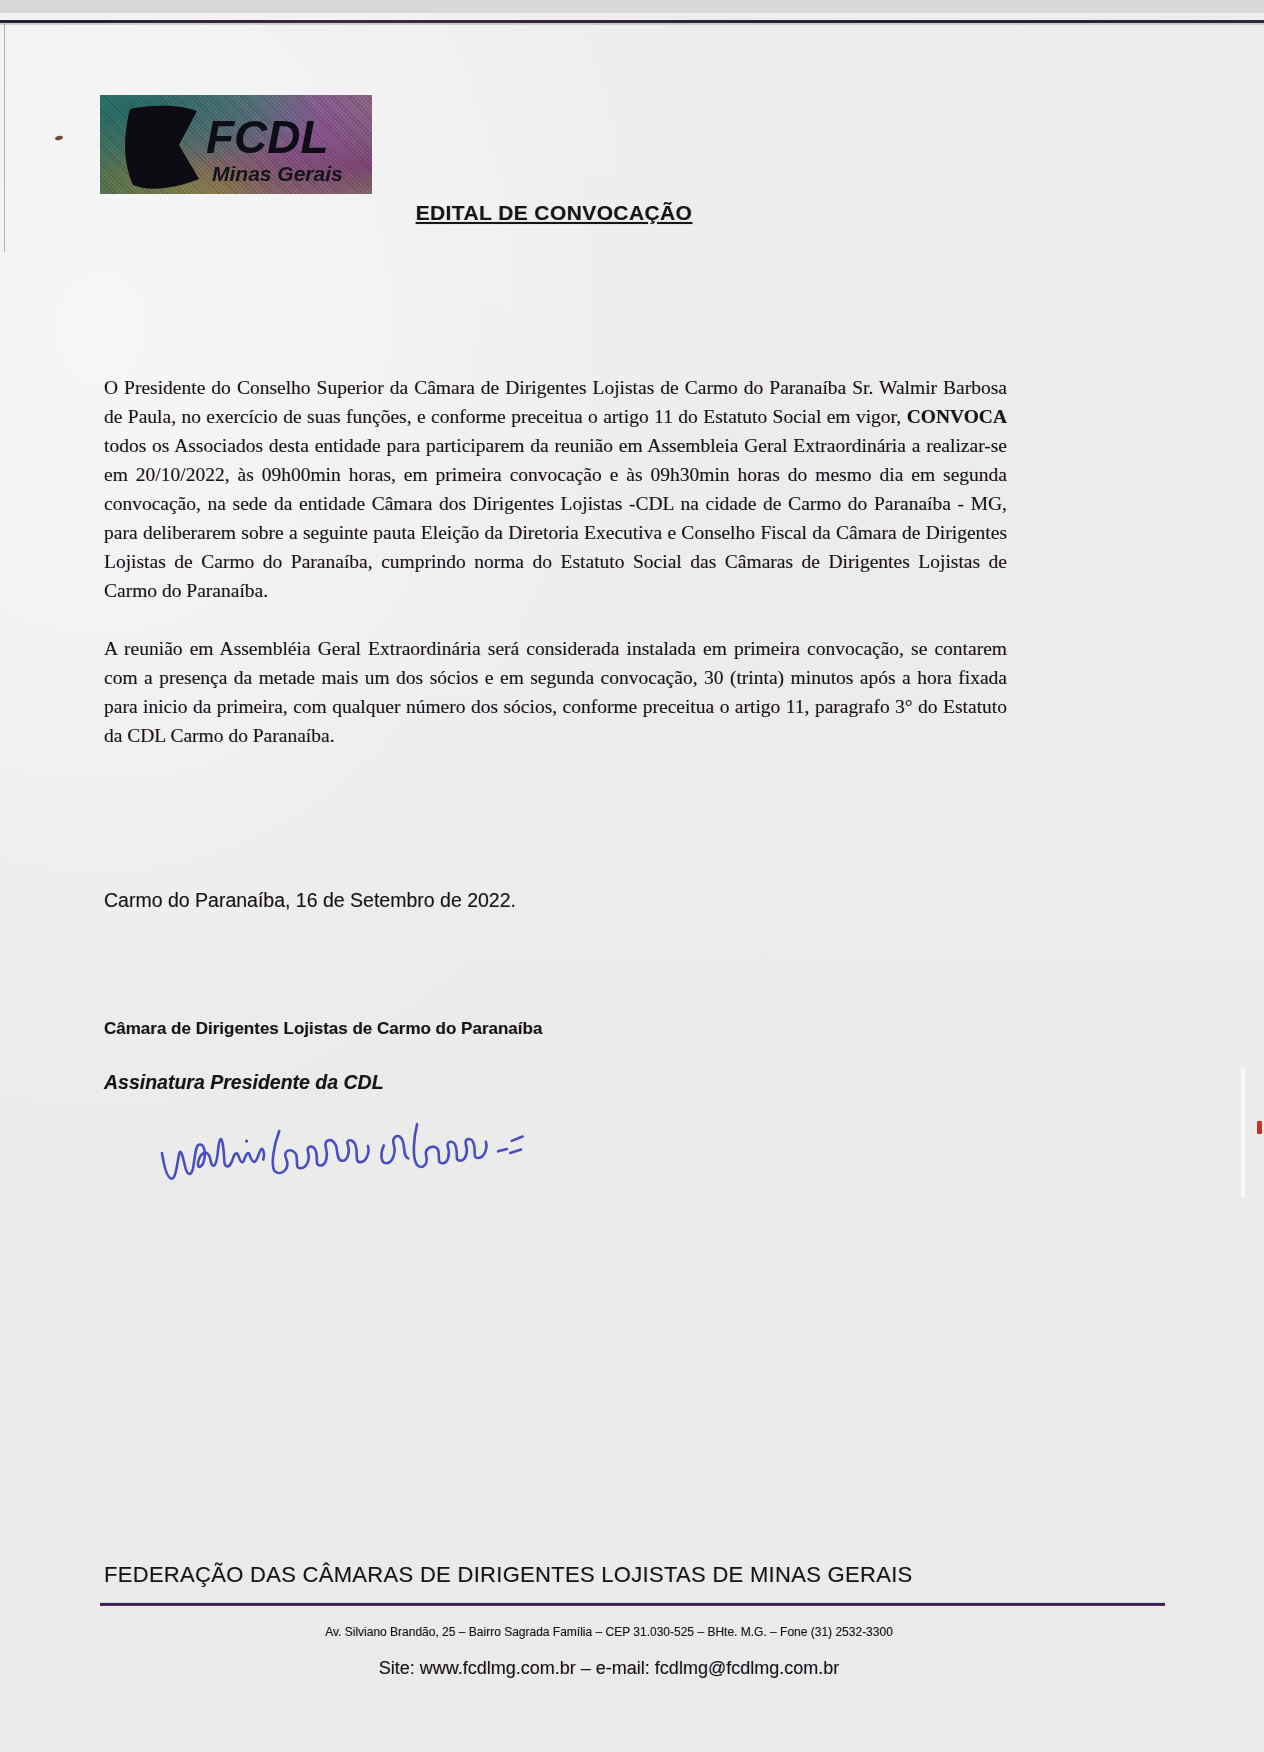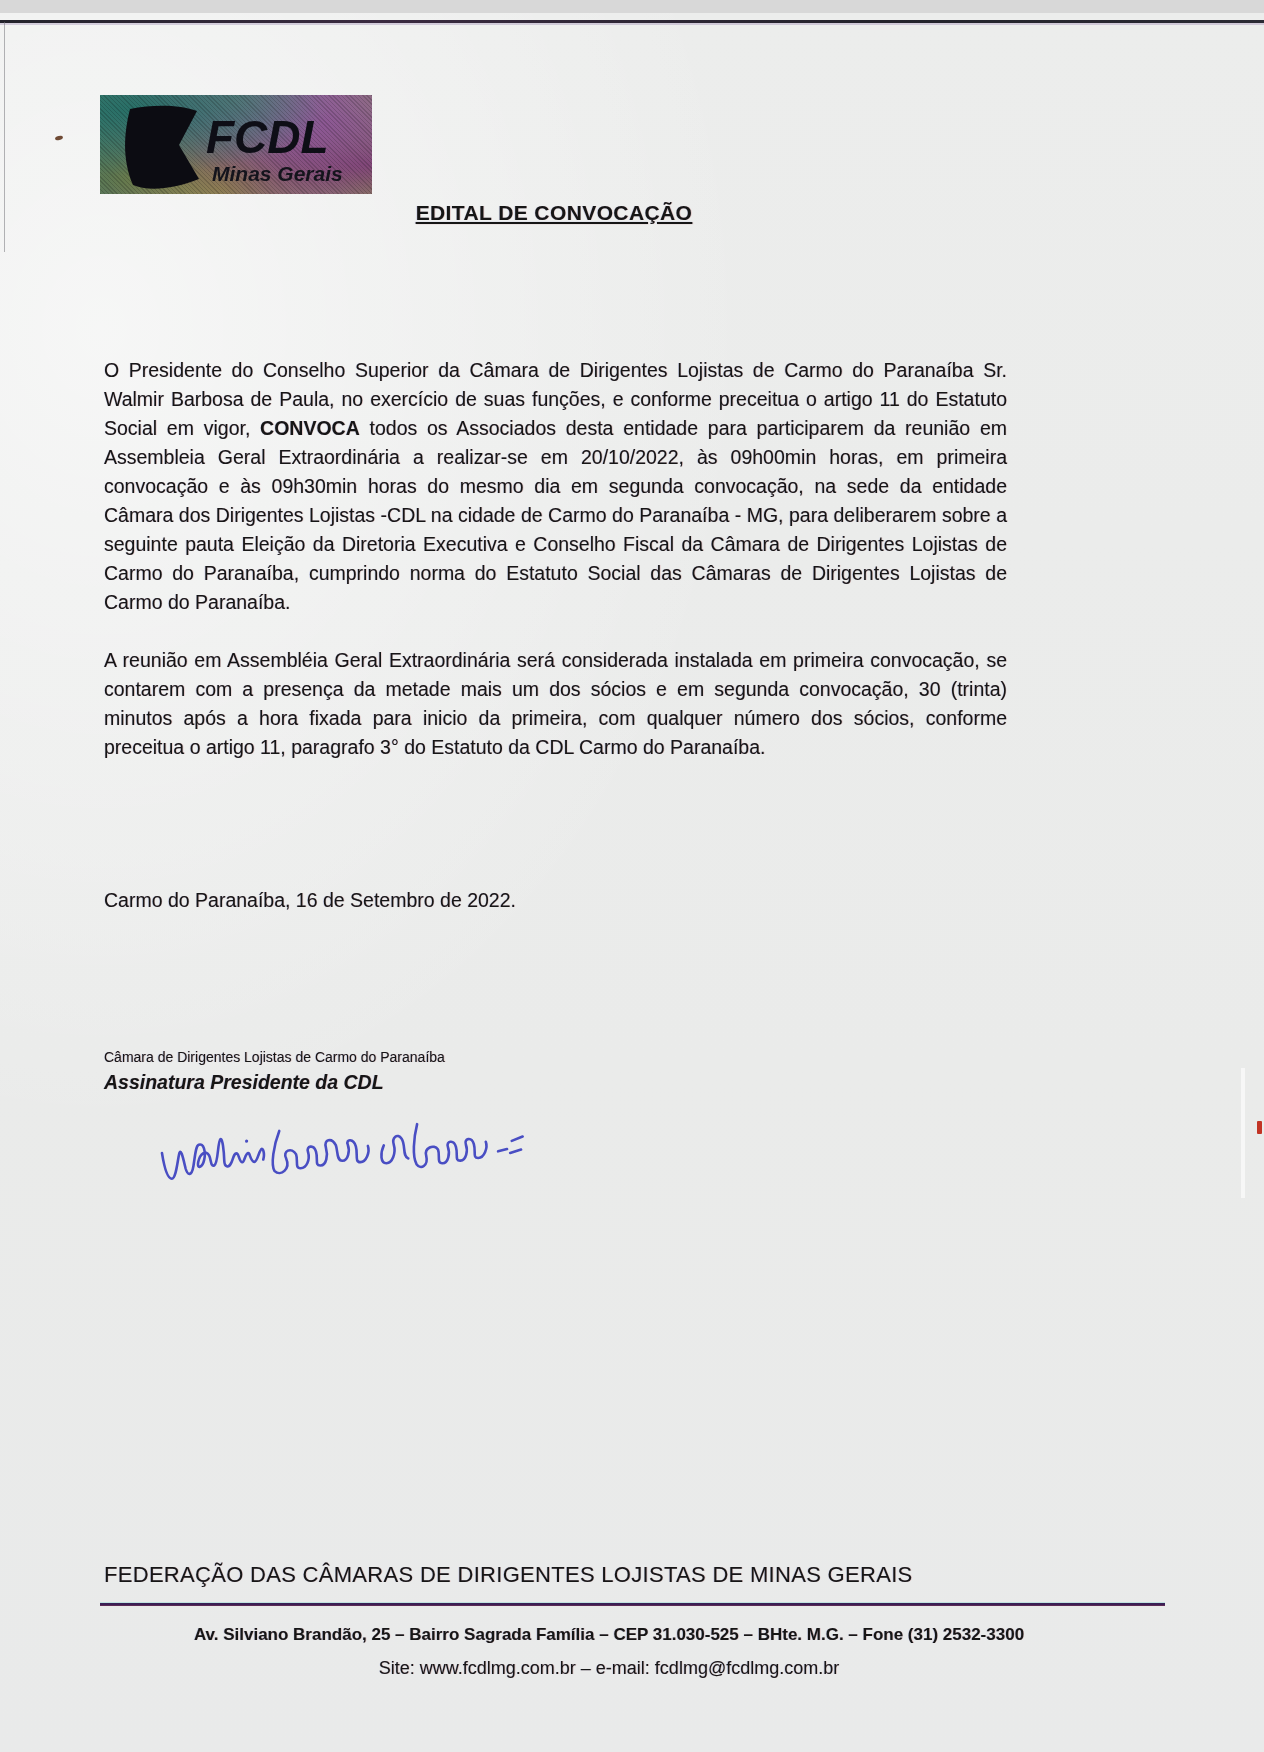--- a/index.html
+++ b/index.html
@@ -52,44 +52,44 @@
   .logo svg{position:relative;z-index:2;display:block;}
 
   
   .scan-ink{
     text-shadow:0.6px 0.3px 0 rgba(170,40,40,.22), -0.6px -0.3px 0 rgba(40,60,190,.18);
   }
   .doc-title{
     position:absolute;left:104px;top:188px;width:900px;
     text-align:center;font-weight:bold;font-size:21px;letter-spacing:.4px;text-decoration:underline;
   }
-  .body-col{position:absolute;left:104px;top:343px;width:903px;}
+  .body-col{position:absolute;left:104px;top:360px;width:903px;font-family:Liberation Serif, serif;}
   .body-col p{
     margin:0 0 29px 0;
     font-size:19.5px;line-height:29px;
     text-align:justify;
   }
   .date-line{position:absolute;left:104px;top:876px;font-size:19.5px;}
-  .org-line{position:absolute;left:104px;top:1036px;font-size:14px;font-weight:normal;}
+  .org-line{position:absolute;left:104px;top:1006px;font-size:17px;font-weight:bold;}
   .sig-label{position:absolute;left:104px;top:1058px;font-size:19.5px;font-weight:bold;font-style:italic;}
 
   .signature{position:absolute;left:146px;top:1096px;transform:rotate(-2deg);}
 
   
   .footer-fed{
     position:absolute;left:104px;top:1549px;width:1010px;
     text-align:left;font-size:22px;letter-spacing:.3px;
   }
   .footer-rule{
     position:absolute;left:100px;top:1589px;width:1065px;height:4px;
     background:linear-gradient(180deg,#bfe3e0 0 1px,#3a1f55 1px 3px,#5c2a55 3px 4px);
   }
   .footer-addr{
     position:absolute;left:104px;top:1612px;width:1010px;
-    text-align:center;font-size:17px;font-weight:bold;
+    text-align:center;font-size:12px;
   }
   .footer-site{
     position:absolute;left:104px;top:1645px;width:1010px;
     text-align:center;font-size:18px;
   }
 </style>
 </head>
 <body>
 
 <div class="page">

